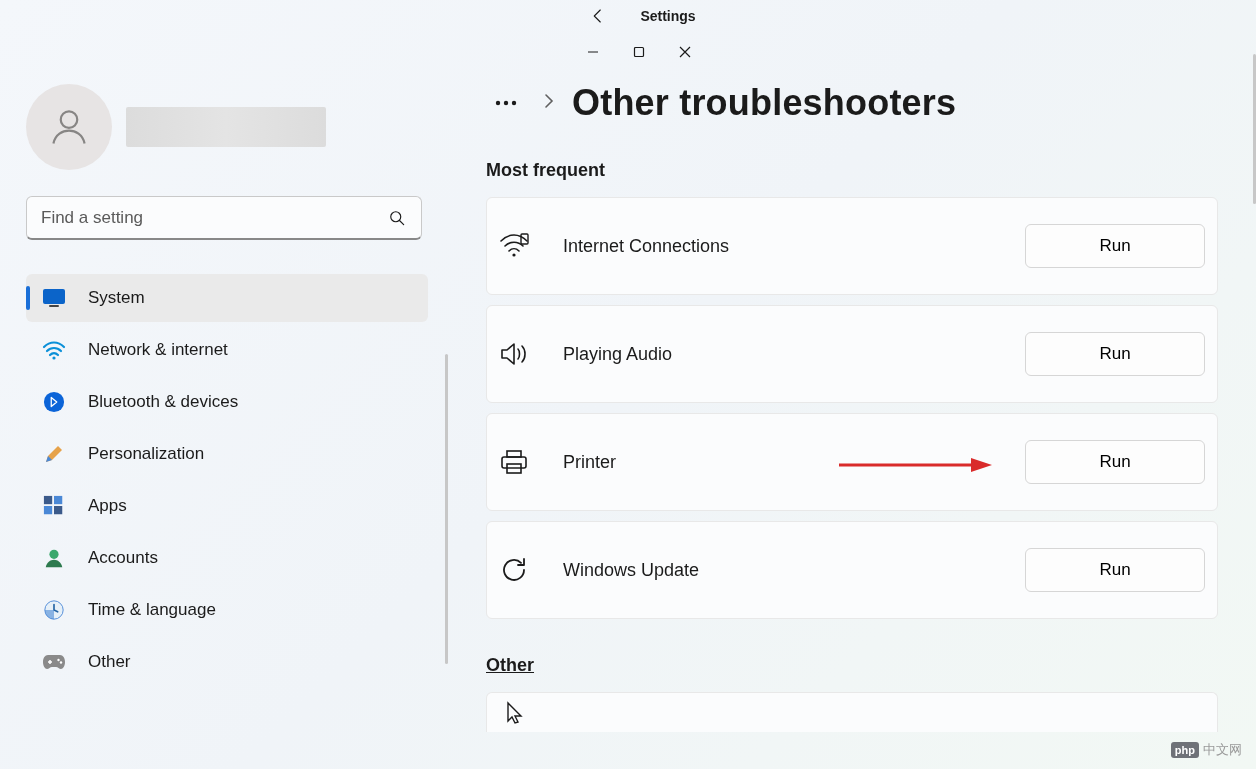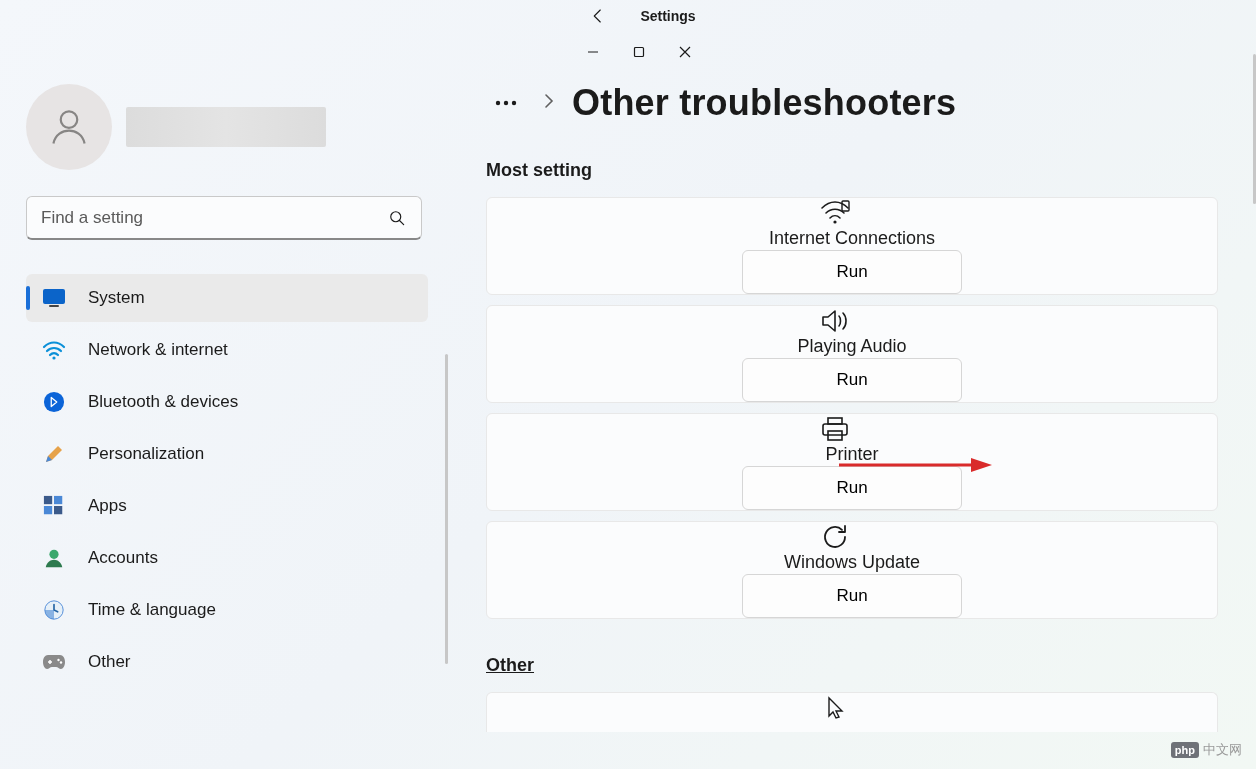--- a/index.html
+++ b/index.html
@@ -57,24 +57,24 @@
   
   .breadcrumb { display:flex; align-items:center; gap:18px; margin-bottom: 36px;}
   .more-btn { width:40px; display:flex; justify-content:center;}
   .chevron { font-size:18px; color:#606060;}
   .page-title { font-size:36px; font-weight:600; letter-spacing:0.2px;}
 
   
   .section-header { font-size:18px; font-weight:600; margin-bottom:16px; margin-top:10px;}
 
   
-  .ts-row { width: 732px; min-height:98px; background:#fbfcfd; border:1px solid #e8e8e8; border-radius:6px; display:flex; align-items:center; padding:0 38px; margin-bottom:10px; position:relative;flex-direction:column;}
+  .ts-row { width: 732px; min-height:98px; background:#fbfcfd; border:1px solid #e8e8e8; border-radius:6px; display:flex; align-items:center; padding:0 12px; margin-bottom:10px; position:relative;}
   .ts-icon { width:30px; height:30px; margin-right:34px; display:flex; align-items:center; justify-content:center;}
   .ts-label { font-size:18px; flex:1;}
-  .run-btn { width:220px; height:44px; background:#fdfdfd; border:1px solid #d6d6d6; border-radius:6px; font-size:17px; font-family:inherit; cursor:pointer;}
+  .run-btn { width:180px; height:44px; background:#fdfdfd; border:1px solid #d6d6d6; border-radius:6px; font-size:17px; font-family:inherit; cursor:pointer;}
 
   
   .main-scroll { position:absolute; right:0; top:0; width:3px; height:150px; background:#c7c7c7; border-radius:2px;}
 
   
   .arrow-annot { position:absolute; pointer-events:none;}
 
   
   .watermark { position:absolute; bottom:10px; right:14px; font-size:13px; color:#999; display:flex; align-items:center; gap:4px; z-index:50;justify-content:center;}
   .watermark .logo { background:#6f7278; color:#fff; font-size:11px; padding:2px 4px; border-radius:3px; font-weight:600;}
@@ -224,21 +224,21 @@
           </svg>
       </div>
       <span class="chevron">
         <svg width="10" height="16" viewBox="0 0 10 16">
             <path d="M2 2l6 6-6 6" stroke="#606060" stroke-width="1.6" fill="none" stroke-linecap="round"></path>
           </svg>
       </span>
       <div class="page-title">Other troubleshooters</div>
     </div>
 
-    <div class="section-header">Most setting</div>
+    <div class="section-header">Most frequent</div>
 
     <div class="ts-row">
       <span class="ts-icon">
         <svg width="30" height="26" viewBox="0 0 30 26">
             <path d="M2 8c8-8 18-8 26 0M6 13c5-5 13-5 18 0M10 18c3-3 7-3 10 0" stroke="#1b1b1b" stroke-width="1.6" fill="none" stroke-linecap="round"></path>
             <circle cx="15" cy="22" r="1.6" fill="#1b1b1b"></circle>
             <rect x="22" y="1" width="7" height="10" rx="1" fill="none" stroke="#1b1b1b" stroke-width="1.4"></rect>
           </svg>
       </span>
       <span class="ts-label">Internet Connections</span>

